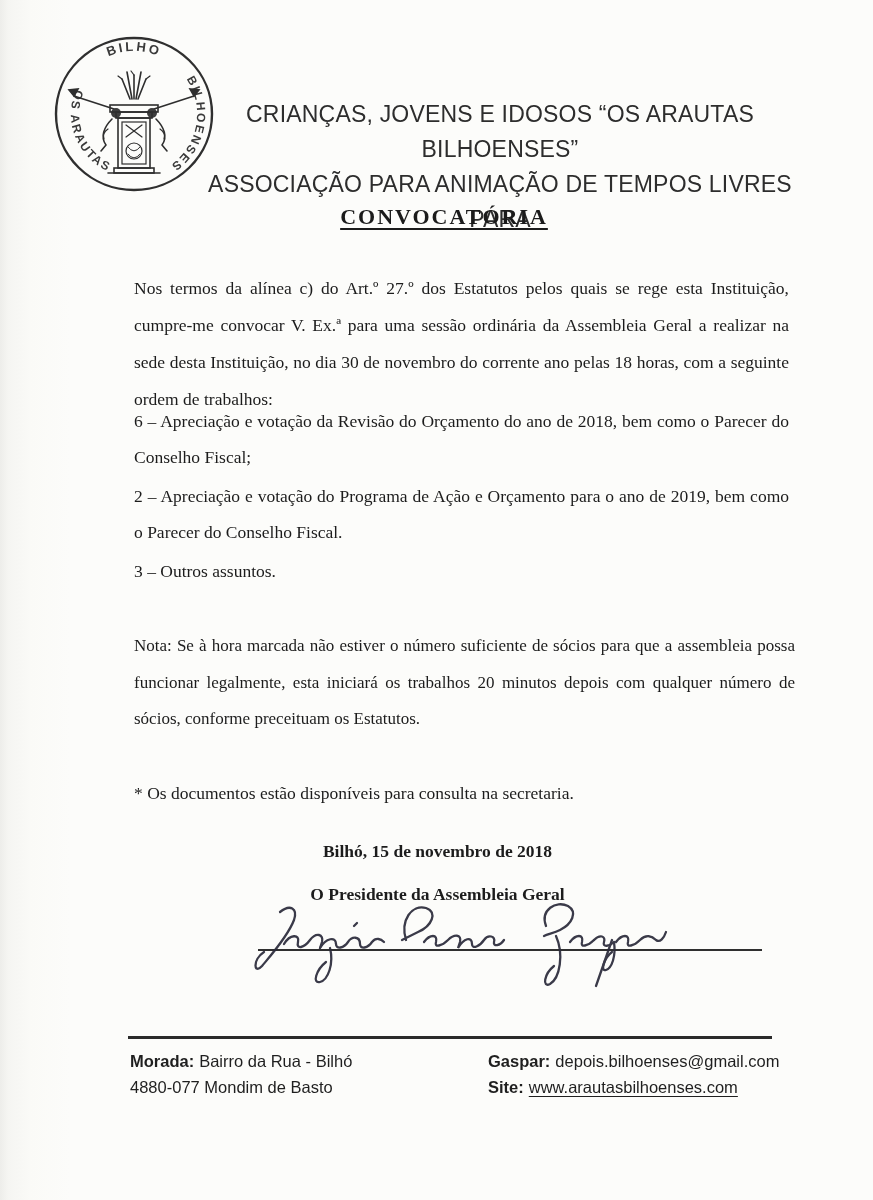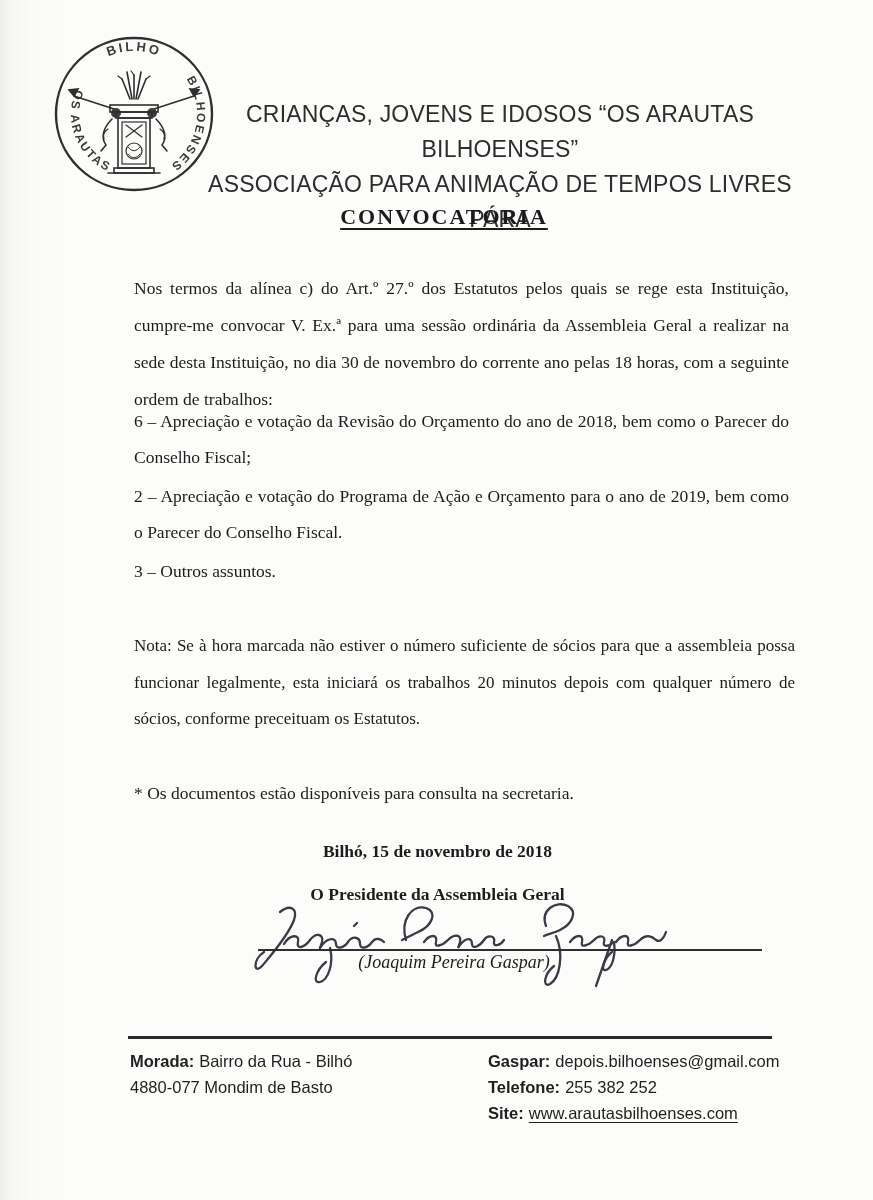--- a/index.html
+++ b/index.html
@@ -202,36 +202,32 @@
       <path d="M296,30 C290,14 306,4 318,10 C328,16 322,28 310,34 C304,37 298,38 294,40"></path>
       <path d="M306,40 C314,58 310,82 300,88 C292,92 294,78 304,70"></path>
       <path d="M320,46 C326,38 334,38 332,46 C330,52 338,50 344,44"></path>
       <path d="M344,44 C350,38 356,40 354,46 C352,52 360,50 364,46 M364,46 C366,60 362,72 356,74 C350,76 354,62 362,56"></path>
       <path d="M366,46 C372,38 380,38 378,46 C376,52 384,50 390,44 C396,38 402,40 406,44 C410,47 414,42 416,36"></path>
 
       <path d="M346,90 L362,44"></path>
     </g>
   </svg>
 
-  <div class="signature-caption">(Joaquim Pereira Gaspar)</div>
 
   <div class="footer-rule"></div>
 
   <div class="footer-col footer-left">
     <div>
       <span class="lbl">Morada:</span><span>Bairro da Rua - Bilhó</span>
     </div>
     <div>4880-077 Mondim de Basto</div>
   </div>
 
   <div class="footer-col footer-right">
     <div>
       <span class="lbl">Gaspar:</span><span>depois.bilhoenses@gmail.com</span>
     </div>
     <div>
-      <span class="lbl">Telefone:</span><span>255 382 252</span>
-    </div>
-    <div>
       <span class="lbl">Site:</span><span class="site-url">www.arautasbilhoenses.com</span>
     </div>
   </div>
 
 </div>
 
 </body></html>

